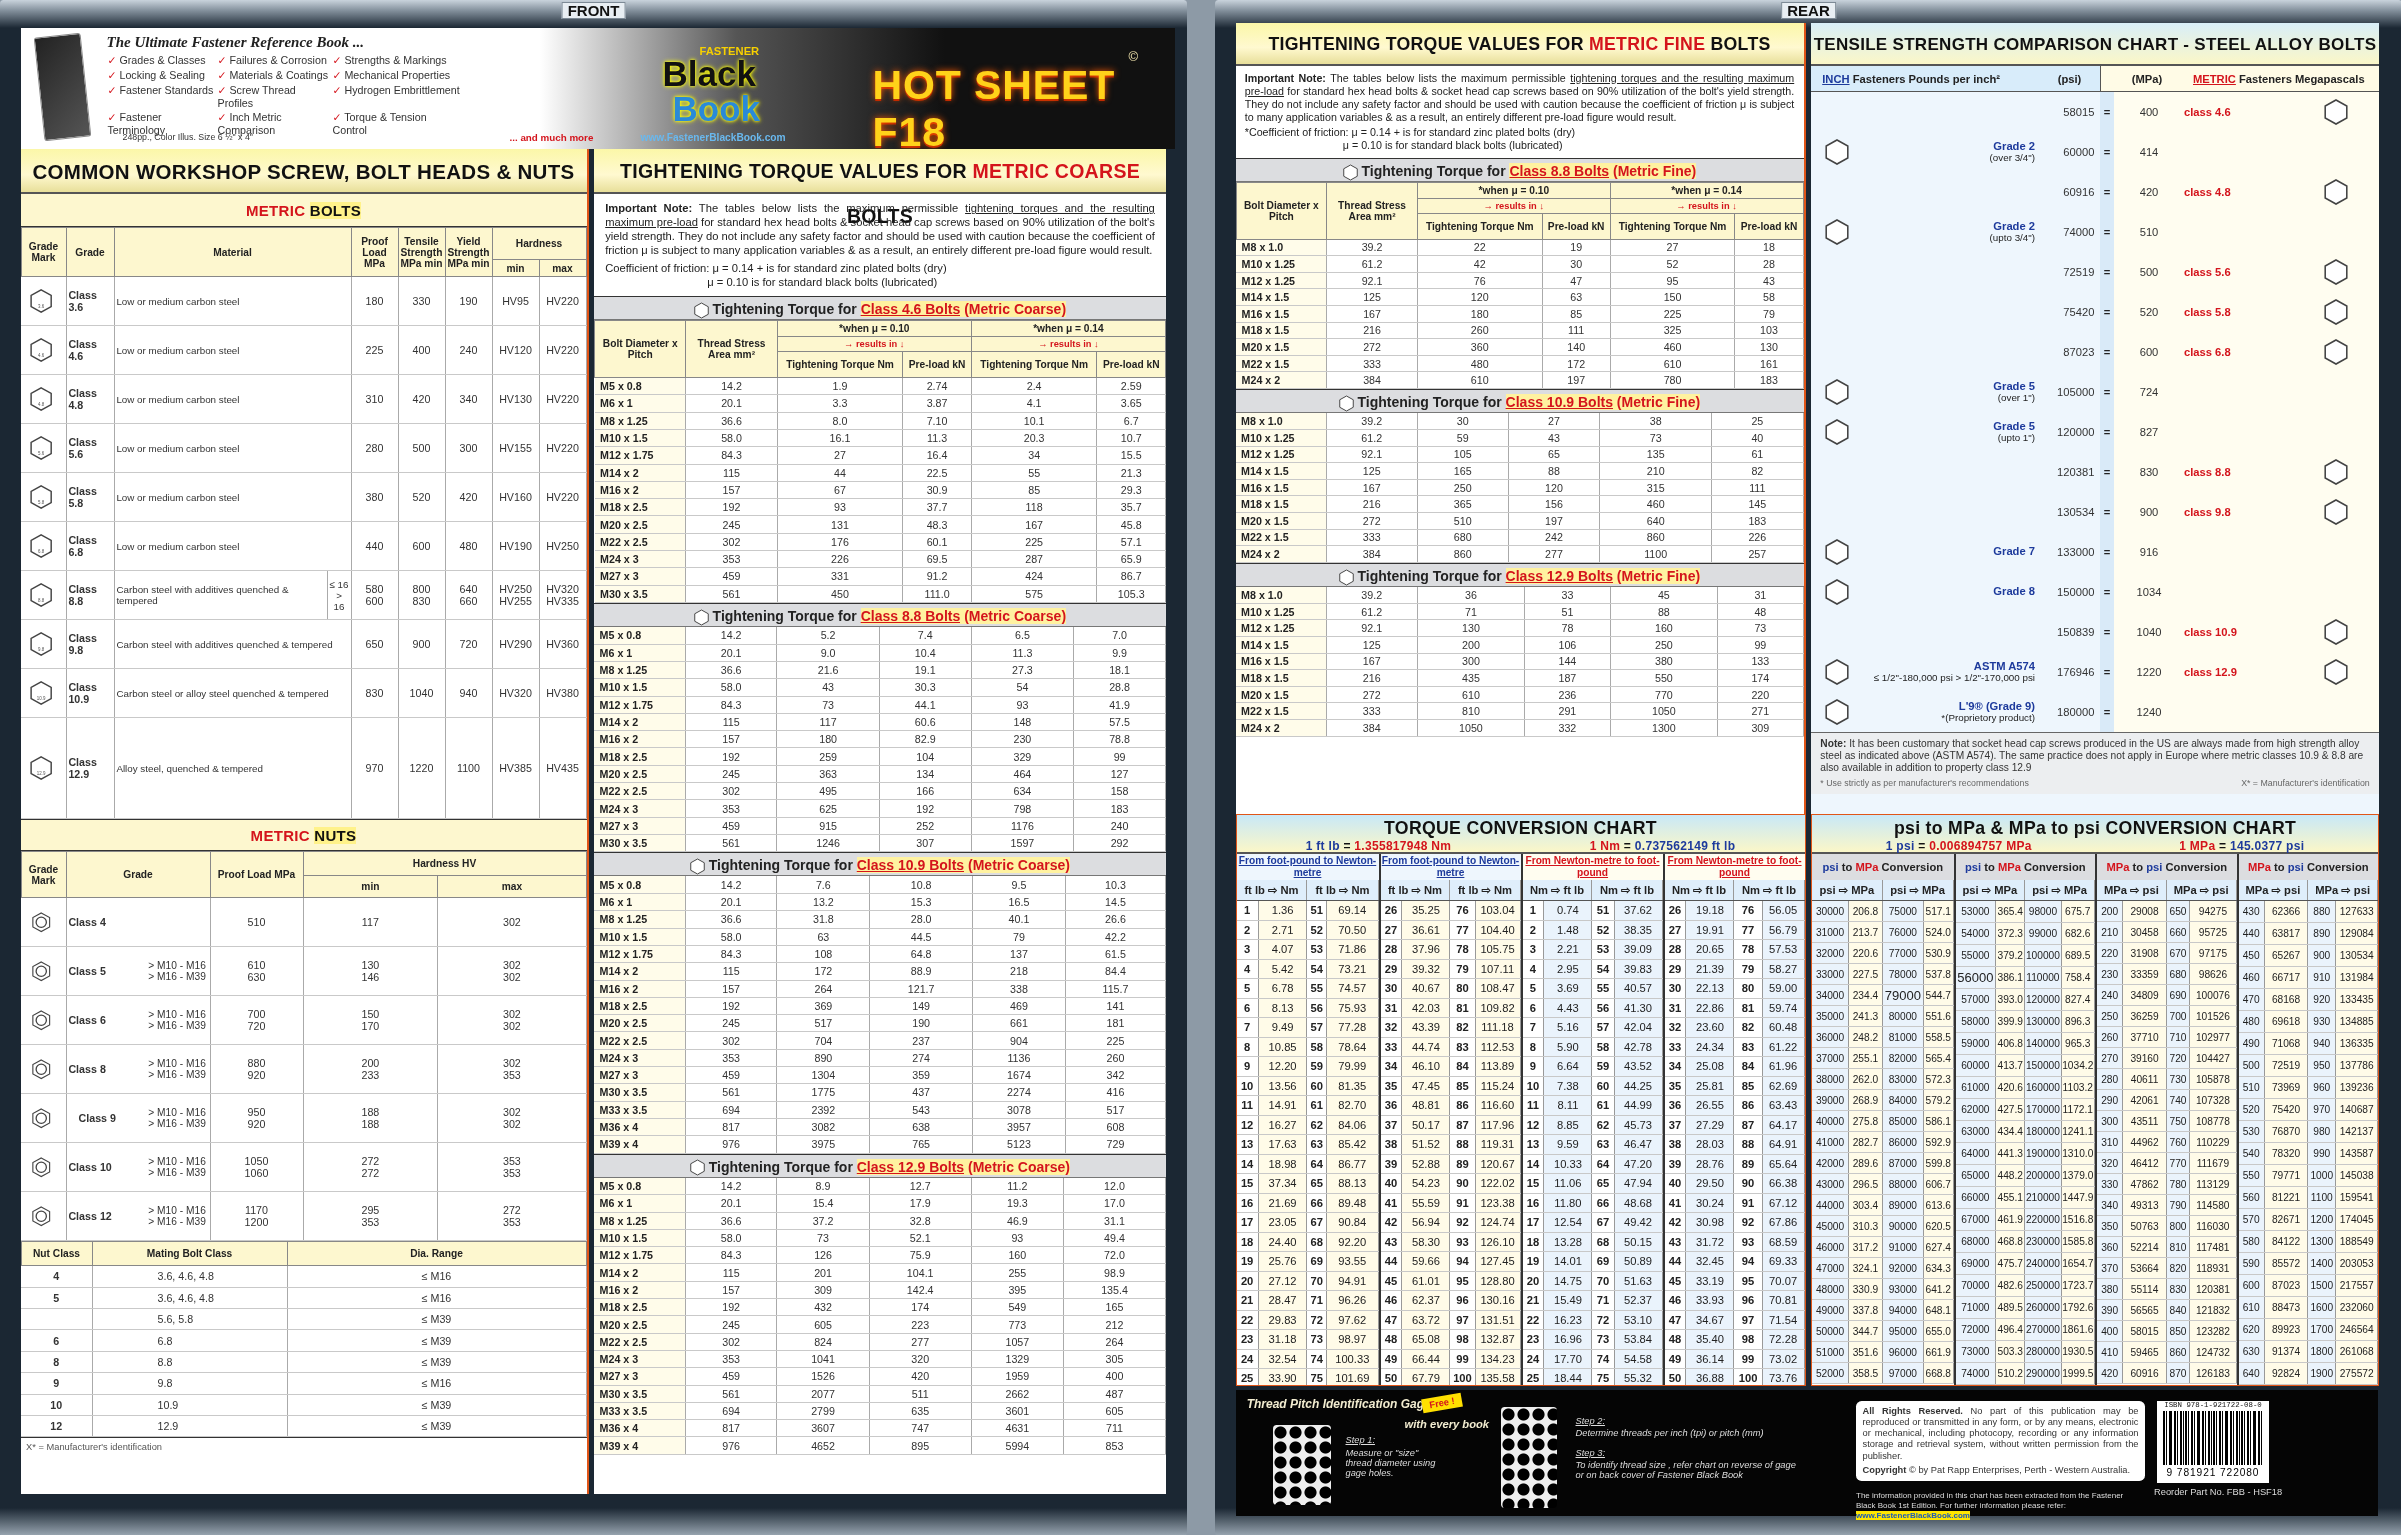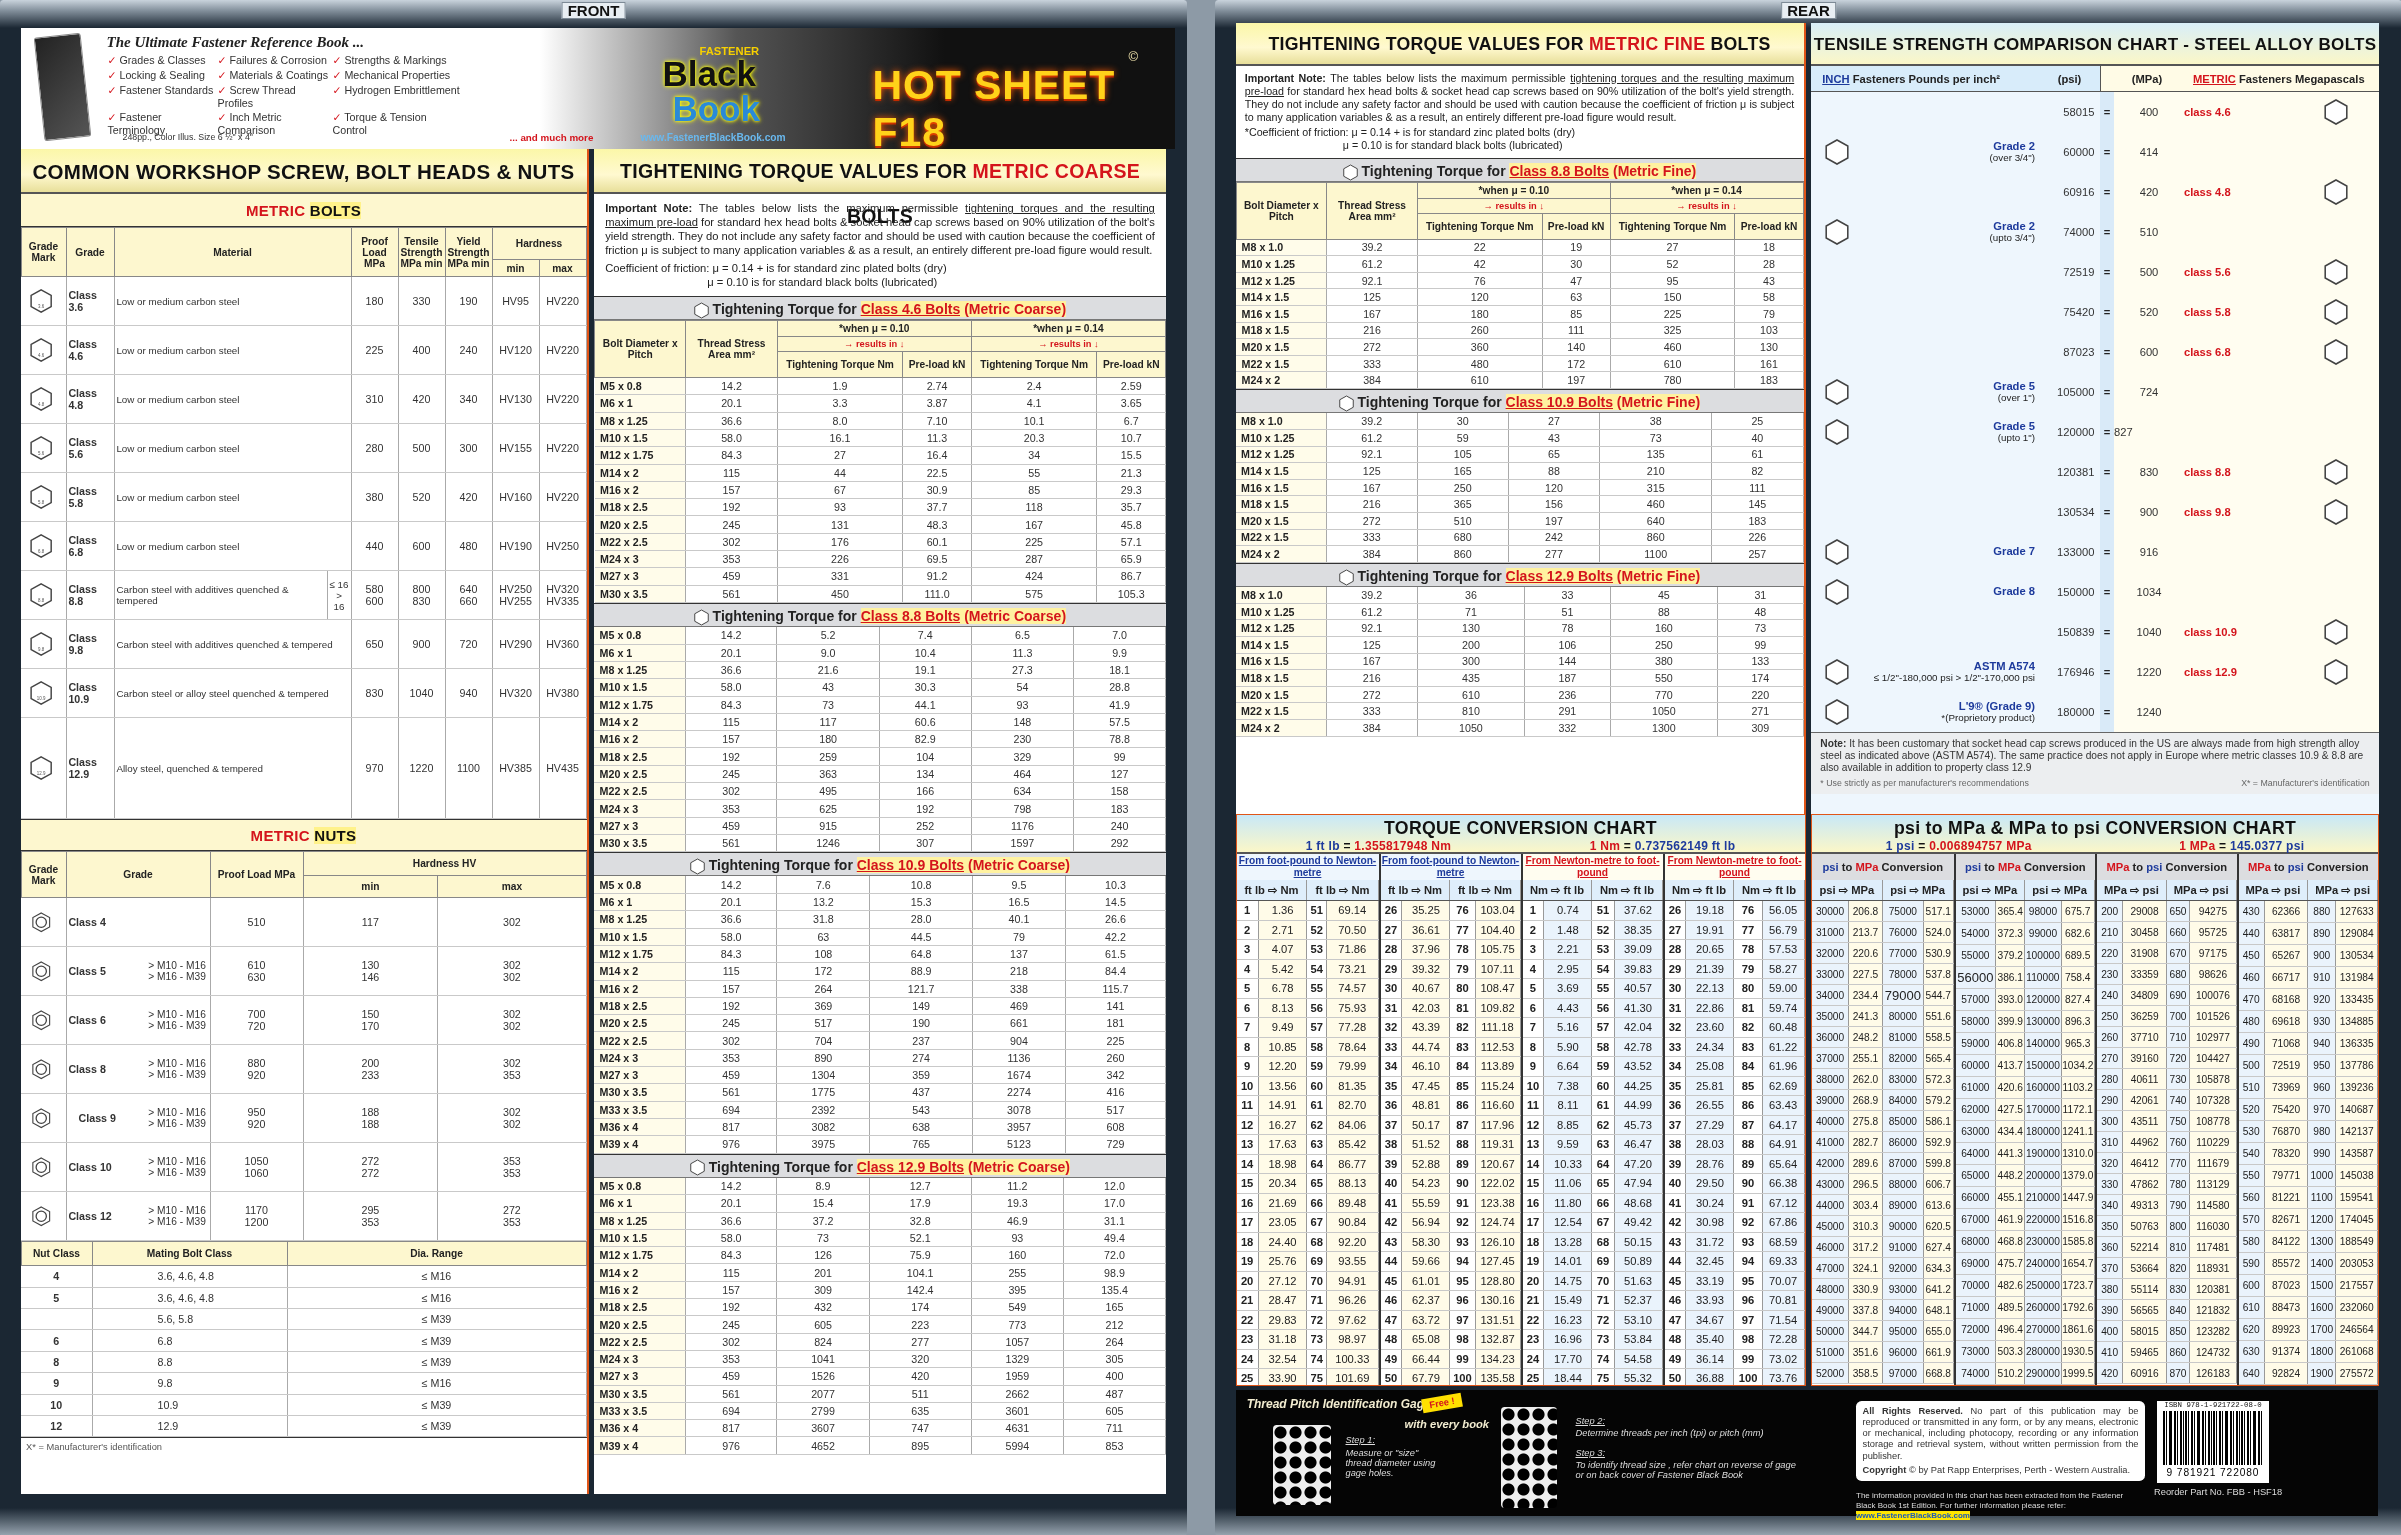--- a/index.html
+++ b/index.html
@@ -1335,21 +1335,21 @@
           <div style="width:56px;text-align:center"><svg class="hex" style="width:24px;height:28px;font-size:12px" viewBox="0 0 20 22">
               <polygon points="10,1 19,6 19,16 10,21 1,16 1,6" fill="#fff" stroke="#444" stroke-width="1.3"></polygon>
               <text x="10" y="17" font-size="4" text-anchor="middle" fill="#555"></text>
             </svg></div>
   <div style="width:168px;text-align:right;line-height:11.2px">
             <div class="blue" style="font-weight:bold">Grade 5</div>
             <div style="font-size:9.8px">(upto 1")</div>
           </div>
   <div style="width:65px;text-align:right;padding-right:5.6px;color:#333">120000</div>
   <div style="width:14px;text-align:center;font-weight:bold">=</div>
-  <div style="width:70px;text-align:left;color:#333">827</div>
+  <div style="width:70px;text-align:center;color:#333">827</div>
   <div class="red" style="width:112px;font-weight:bold"></div>
   <div style="flex:1;text-align:center"></div>
         </div>
         <div style="display: flex; align-items: center; height: 40px; font-size: 11.2px;">
           <div style="width:56px;text-align:center"></div>
   <div style="width:168px;text-align:right;line-height:11.2px">
             <div class="blue" style="font-weight:bold"></div>
             <div style="font-size:9.8px"></div>
           </div>
   <div style="width:65px;text-align:right;padding-right:5.6px;color:#333">120381</div>
@@ -1562,21 +1562,21 @@
                 <td class="v2">85.42</td>
               </tr>
               <tr>
                 <td class="k">14</td>
                 <td class="v2">18.98</td>
                 <td class="k">64</td>
                 <td class="v2">86.77</td>
               </tr>
               <tr>
                 <td class="k">15</td>
-                <td class="v2">20.34</td>
+                <td class="v2">37.34</td>
                 <td class="k">65</td>
                 <td class="v2">88.13</td>
               </tr>
               <tr>
                 <td class="k">16</td>
                 <td class="v2">21.69</td>
                 <td class="k">66</td>
                 <td class="v2">89.48</td>
               </tr>
               <tr>

